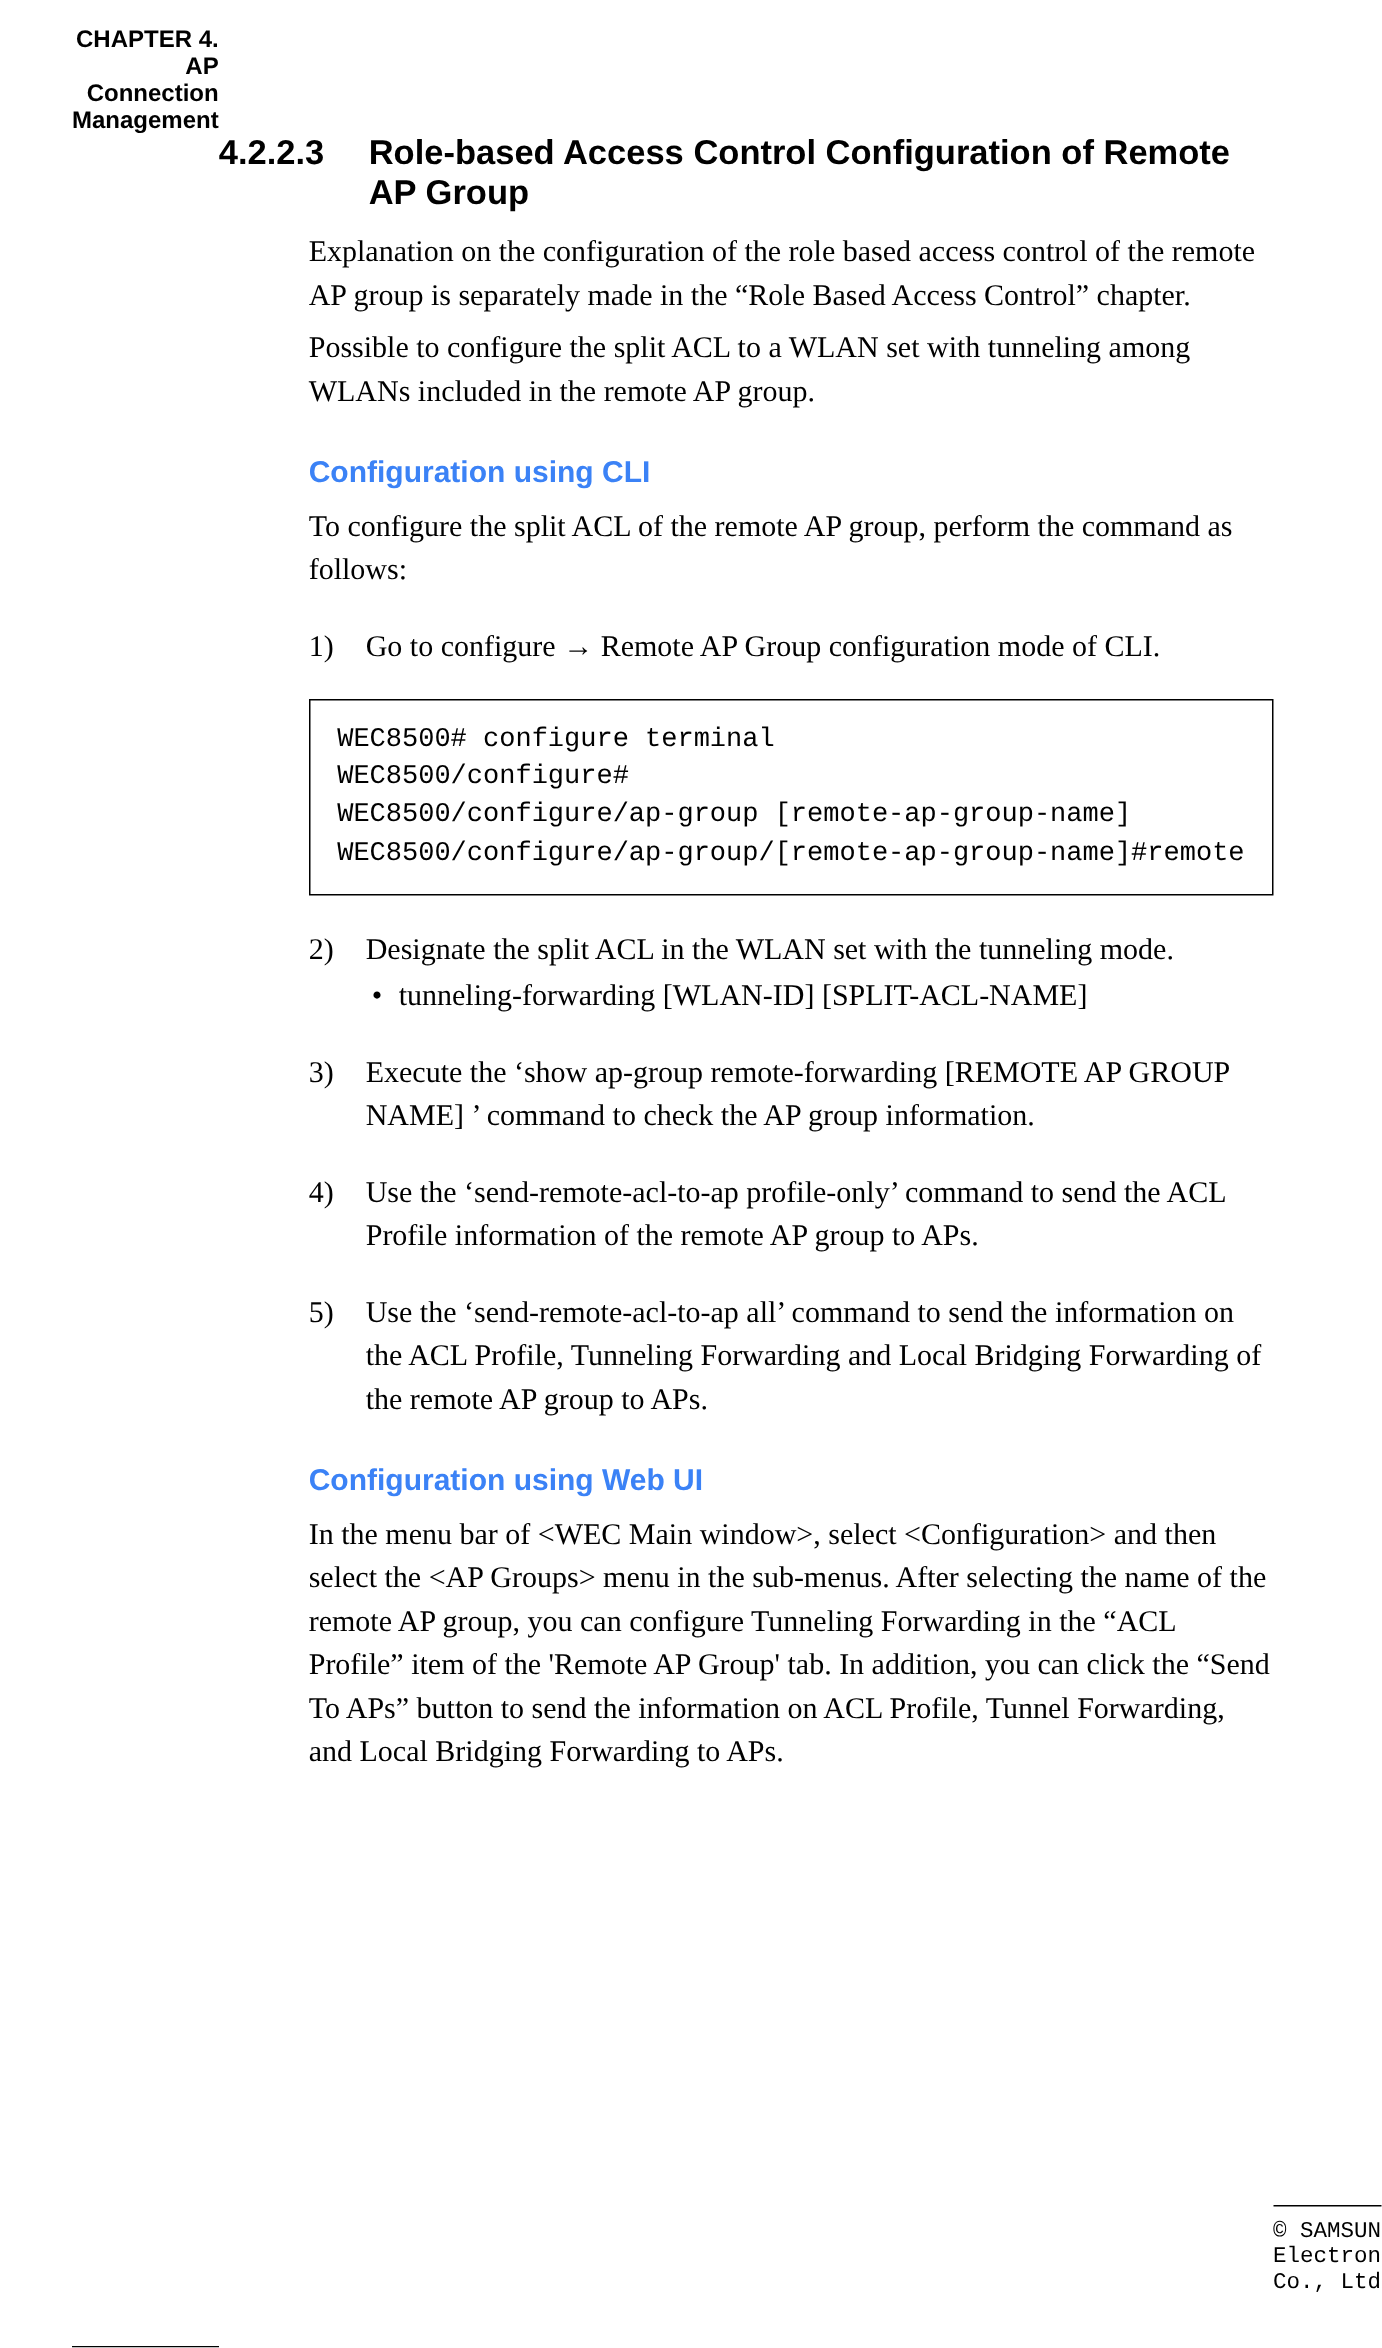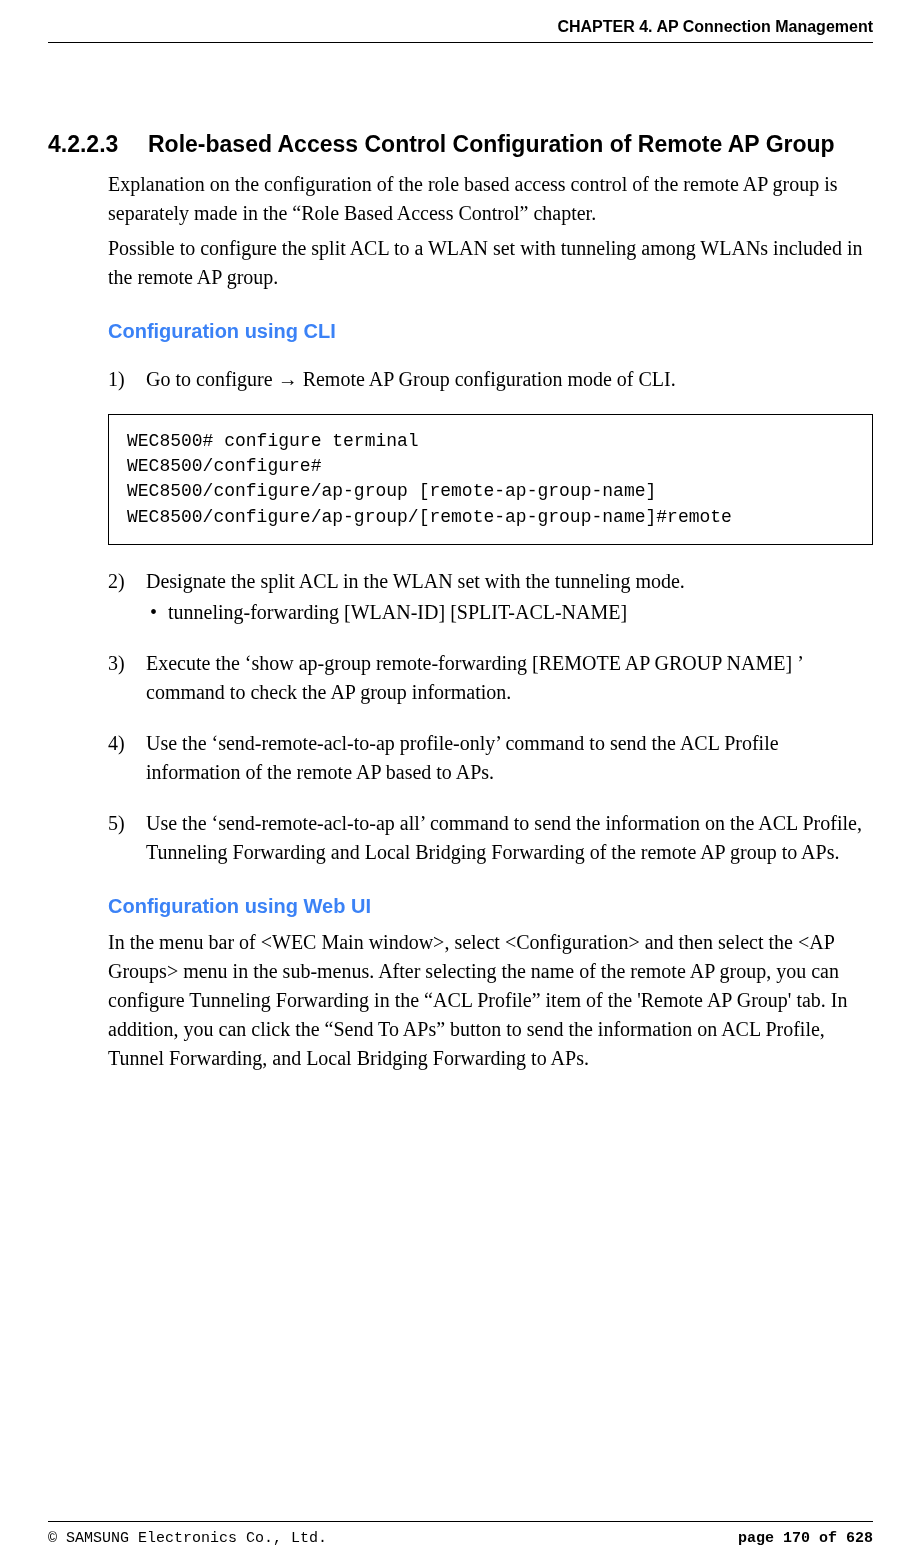--- a/index.html
+++ b/index.html
@@ -8,21 +8,21 @@
       font-family: "Times New Roman", Times, serif;
       color: #000;
       background: #fff;
     }
     .page {
       width: 921px;
       min-height: 1565px;
       padding: 0 48px 0 48px;
       position: relative;
       display: flex;
-      flex-direction: column;
+      flex-direction: row;
     }
     
     .header {
       padding-top: 18px;
       padding-bottom: 6px;
       border-bottom: 1.5px solid #000;
       text-align: right;
       font-family: Arial, Helvetica, sans-serif;
       font-weight: bold;
       font-size: 16px;
@@ -130,20 +130,21 @@
       <span>Role-based Access Control Configuration of Remote AP Group</span>
     </div>
     <div class="body-indent">
       <p class="body-text">Explanation on the configuration of the role based access control of the remote AP group is separately made in the “Role Based Access Control” chapter.</p>
     </div>
 
     <div class="body-indent">
       <p class="body-text">Possible to configure the split ACL to a WLAN set with tunneling among WLANs included in the remote AP group.</p>
 
       <div class="cli-heading">Configuration using CLI</div>
+      <p class="body-text">To configure the split ACL of the remote AP group, perform the command as follows:</p>
 
       <ol class="num-list">
         <li>
           <span class="li-num">1)</span>
           <span>Go to configure → Remote AP Group configuration mode of CLI.</span>
         </li>
       </ol>
 
       <div class="code-block">WEC8500# configure terminal
 WEC8500/configure#
@@ -155,21 +156,21 @@
           <span class="li-num">2)</span>
           <span>Designate the split ACL in the WLAN set with the tunneling mode.</span>
           <div class="bullet">tunneling-forwarding [WLAN-ID] [SPLIT-ACL-NAME]</div>
         </li>
         <li>
           <span class="li-num">3)</span>
           <span>Execute the ‘show ap-group remote-forwarding [REMOTE AP GROUP NAME] ’ command to check the AP group information.</span>
         </li>
         <li>
           <span class="li-num">4)</span>
-          <span>Use the ‘send-remote-acl-to-ap profile-only’ command to send the ACL Profile information of the remote AP based to APs.</span>
+          <span>Use the ‘send-remote-acl-to-ap profile-only’ command to send the ACL Profile information of the remote AP group to APs.</span>
         </li>
         <li>
           <span class="li-num">5)</span>
           <span>Use the ‘send-remote-acl-to-ap all’ command to send the information on the ACL Profile, Tunneling Forwarding and Local Bridging Forwarding of the remote AP group to APs.</span>
         </li>
       </ol>
 
       <div class="cli-heading">Configuration using Web UI</div>
       <p class="body-text">
         <span>In the menu bar of </span><span class="bold">&lt;WEC Main window&gt;</span><span>, select </span><span class="bold">&lt;Configuration&gt;</span><span> and then select the </span><span class="bold">&lt;AP Groups&gt;</span><span> menu in the sub-menus. After selecting the name of the remote AP group, you can configure Tunneling Forwarding in the “ACL Profile” item of the 'Remote AP Group' tab. In addition, you can click the “Send To APs” button to send the information on ACL Profile, Tunnel Forwarding, and Local Bridging Forwarding to APs.</span>

